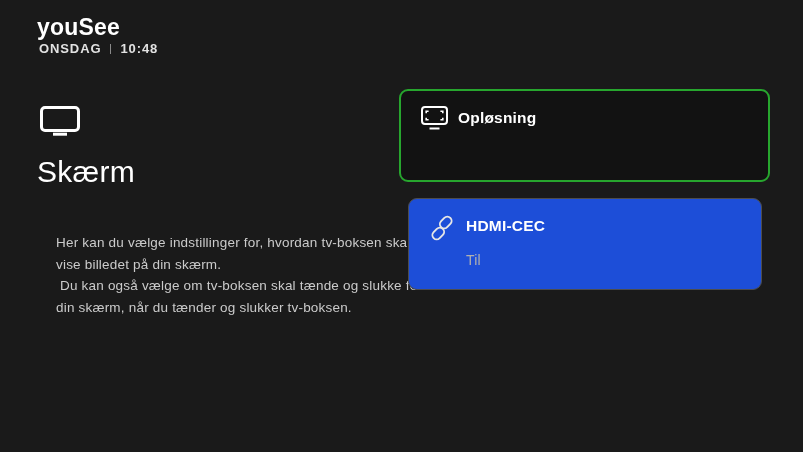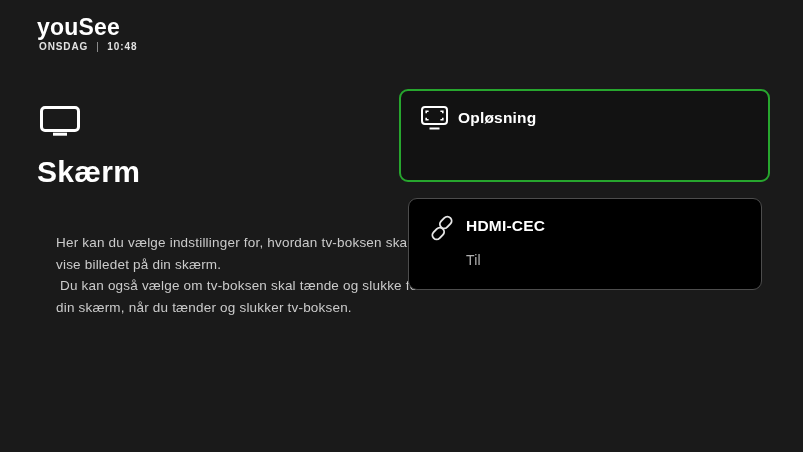--- a/index.html
+++ b/index.html
@@ -27,21 +27,21 @@
     letter-spacing: 0.2px;
     color: #ffffff;
   }
   .datetime {
     position: absolute;
     left: 39px;
     top: 41px;
     display: flex;
     align-items: center;
     gap: 9px;
-    font-size: 10px;
+    font-size: 13px;
     font-weight: 700;
     letter-spacing: 0.9px;
     color: #e2e2e2;
   }
   .datetime .sep {
     width: 1px;
     height: 10px;
     background: #8a8a8a;
   }
 
@@ -50,21 +50,21 @@
     position: absolute;
     left: 40px;
     top: 106px;
   }
   .page-title {
     position: absolute;
     left: 37px;
     top: 155px;
     margin: 0;
     font-size: 30px;
-    font-weight: 700;
+    font-weight: 400;
     letter-spacing: 0.3px;
     color: #ffffff;
   }
   .page-desc {
     position: absolute;
     left: 38px;
     top: 214px;
     width: 380px;
     margin: 18px;
     font-size: 13.5px;
@@ -87,21 +87,21 @@
     width: 371px;
     height: 93px;
     background: #121212;
     border: 2px solid #27a62e;
   }
   .card.unselected {
     left: 408px;
     top: 198px;
     width: 354px;
     height: 92px;
-    background: #000000;
+    background: #1d4ed8;
     border: 1px solid #4d4d4d;
   }
   .card-icon {
     position: absolute;
     left: 20px;
     top: 15px;
   }
   .card-label {
     position: absolute;
     left: 57px;

